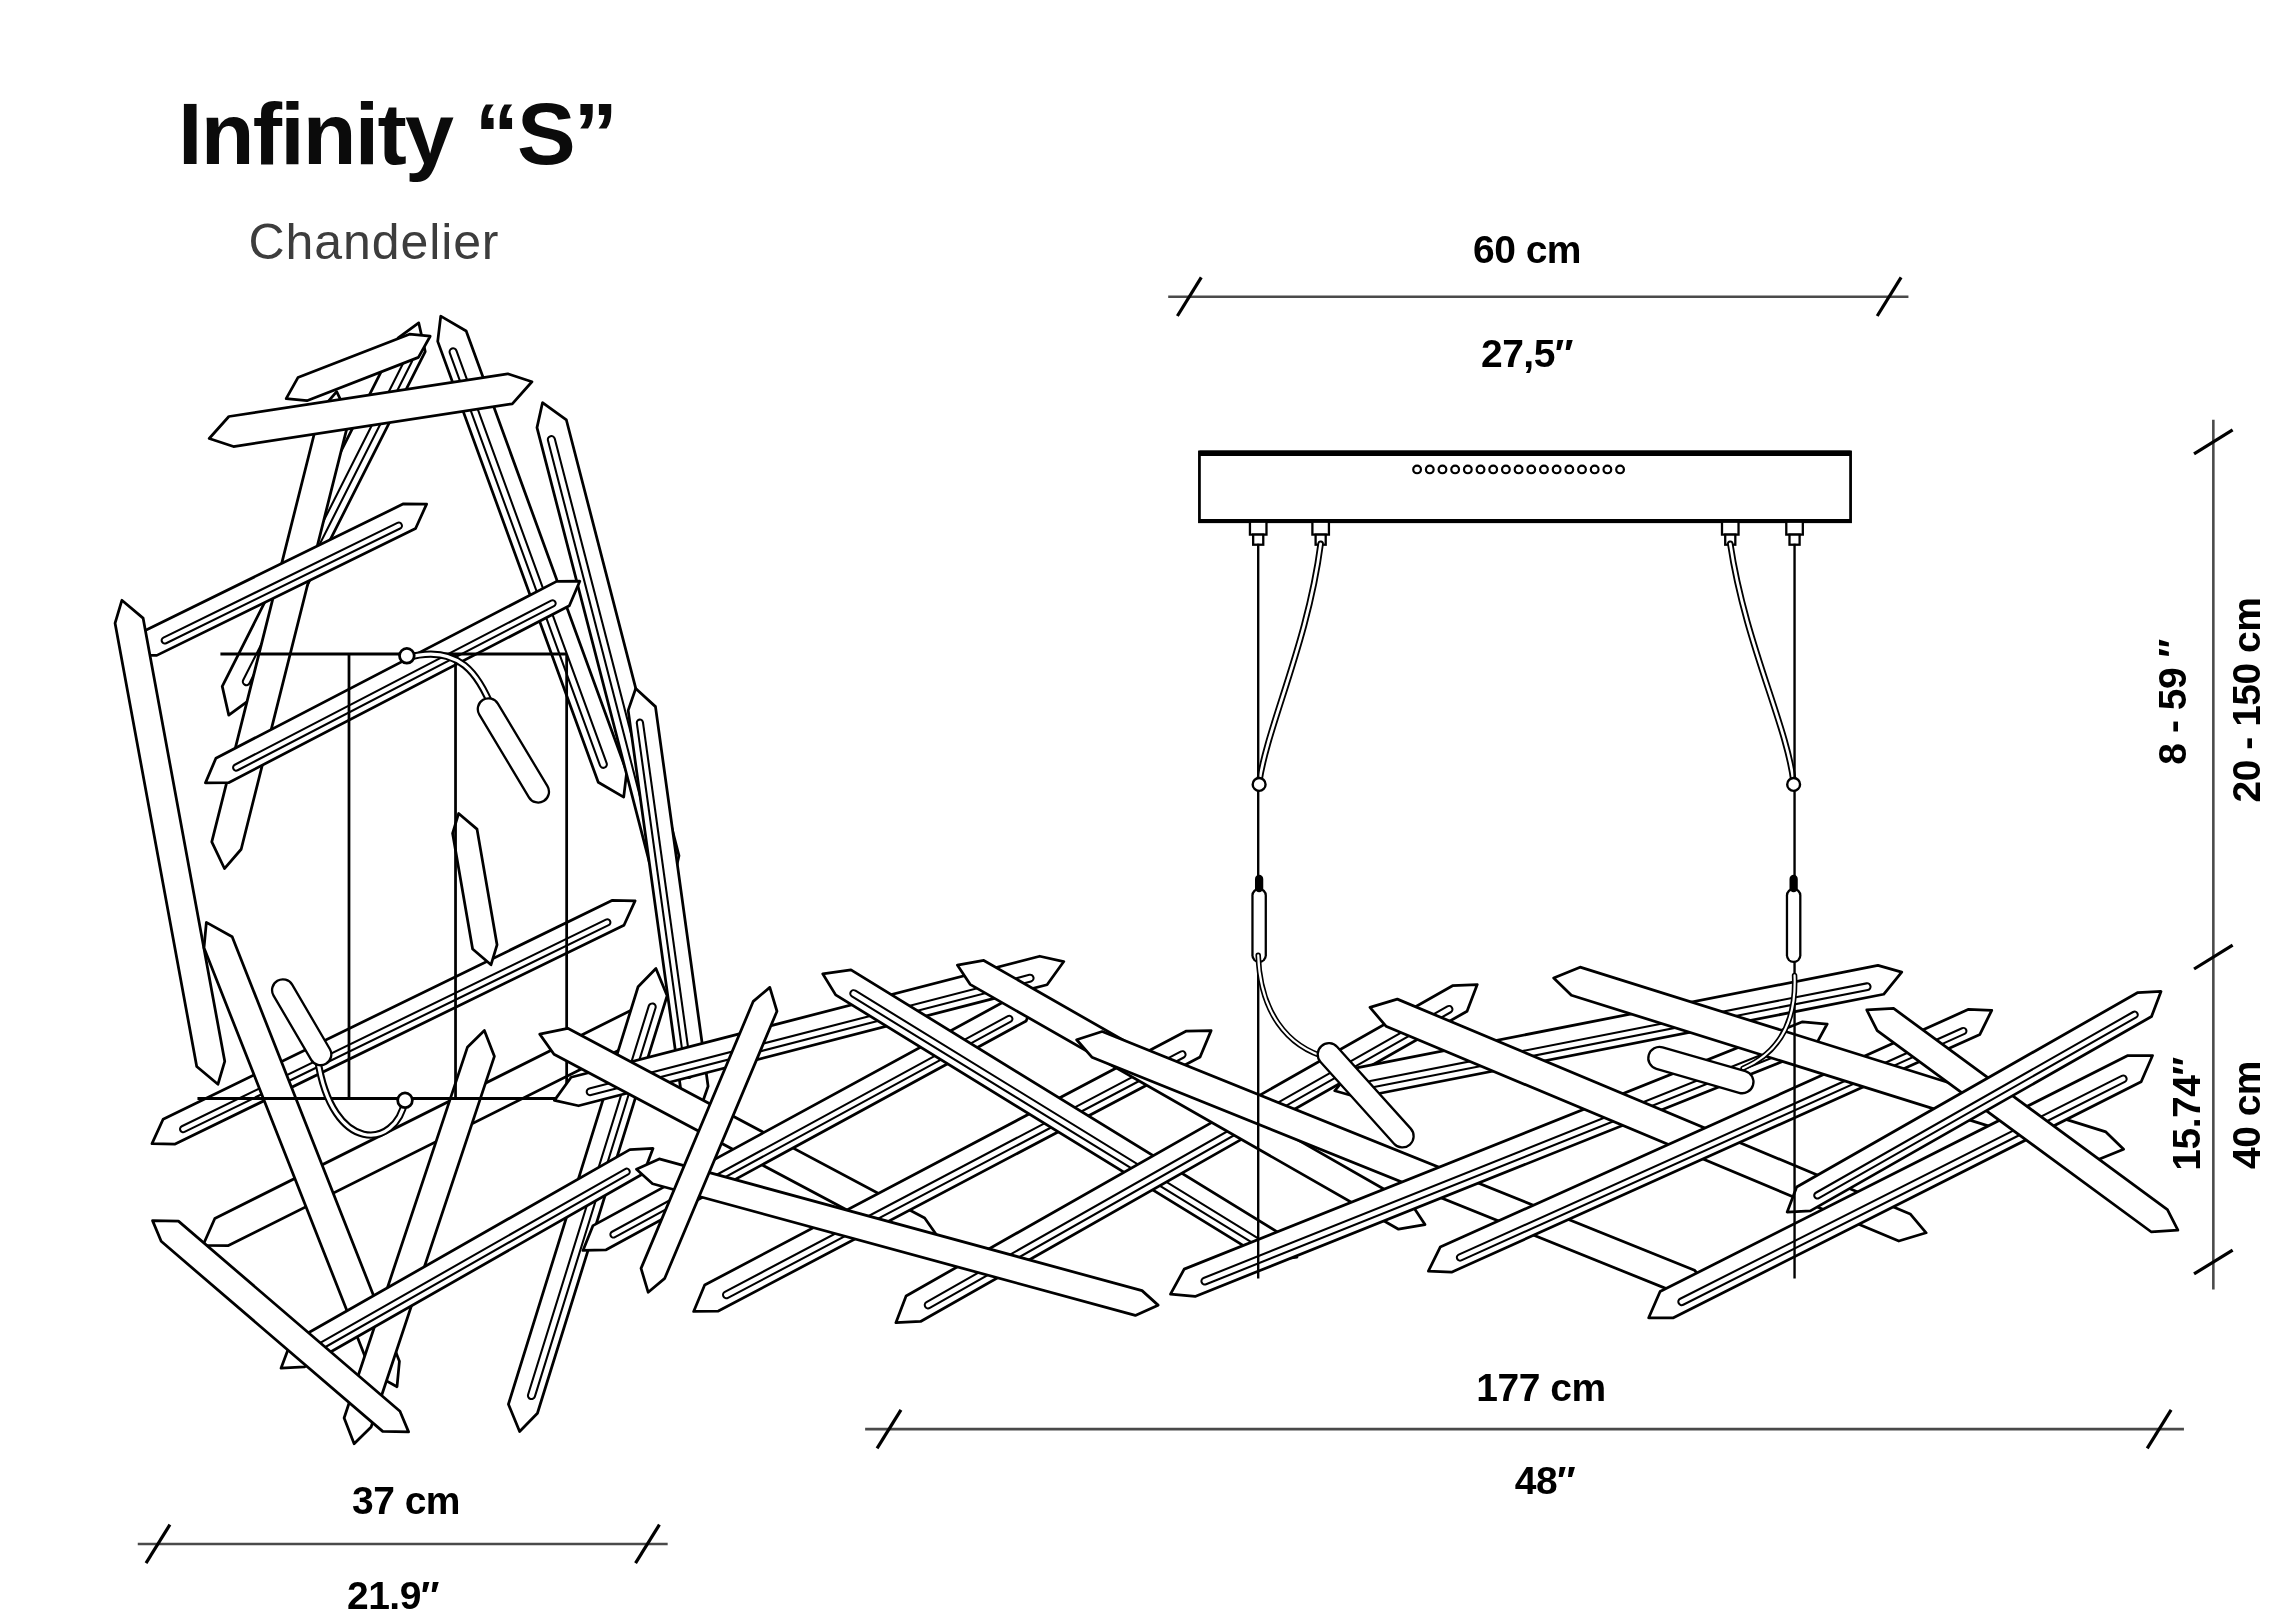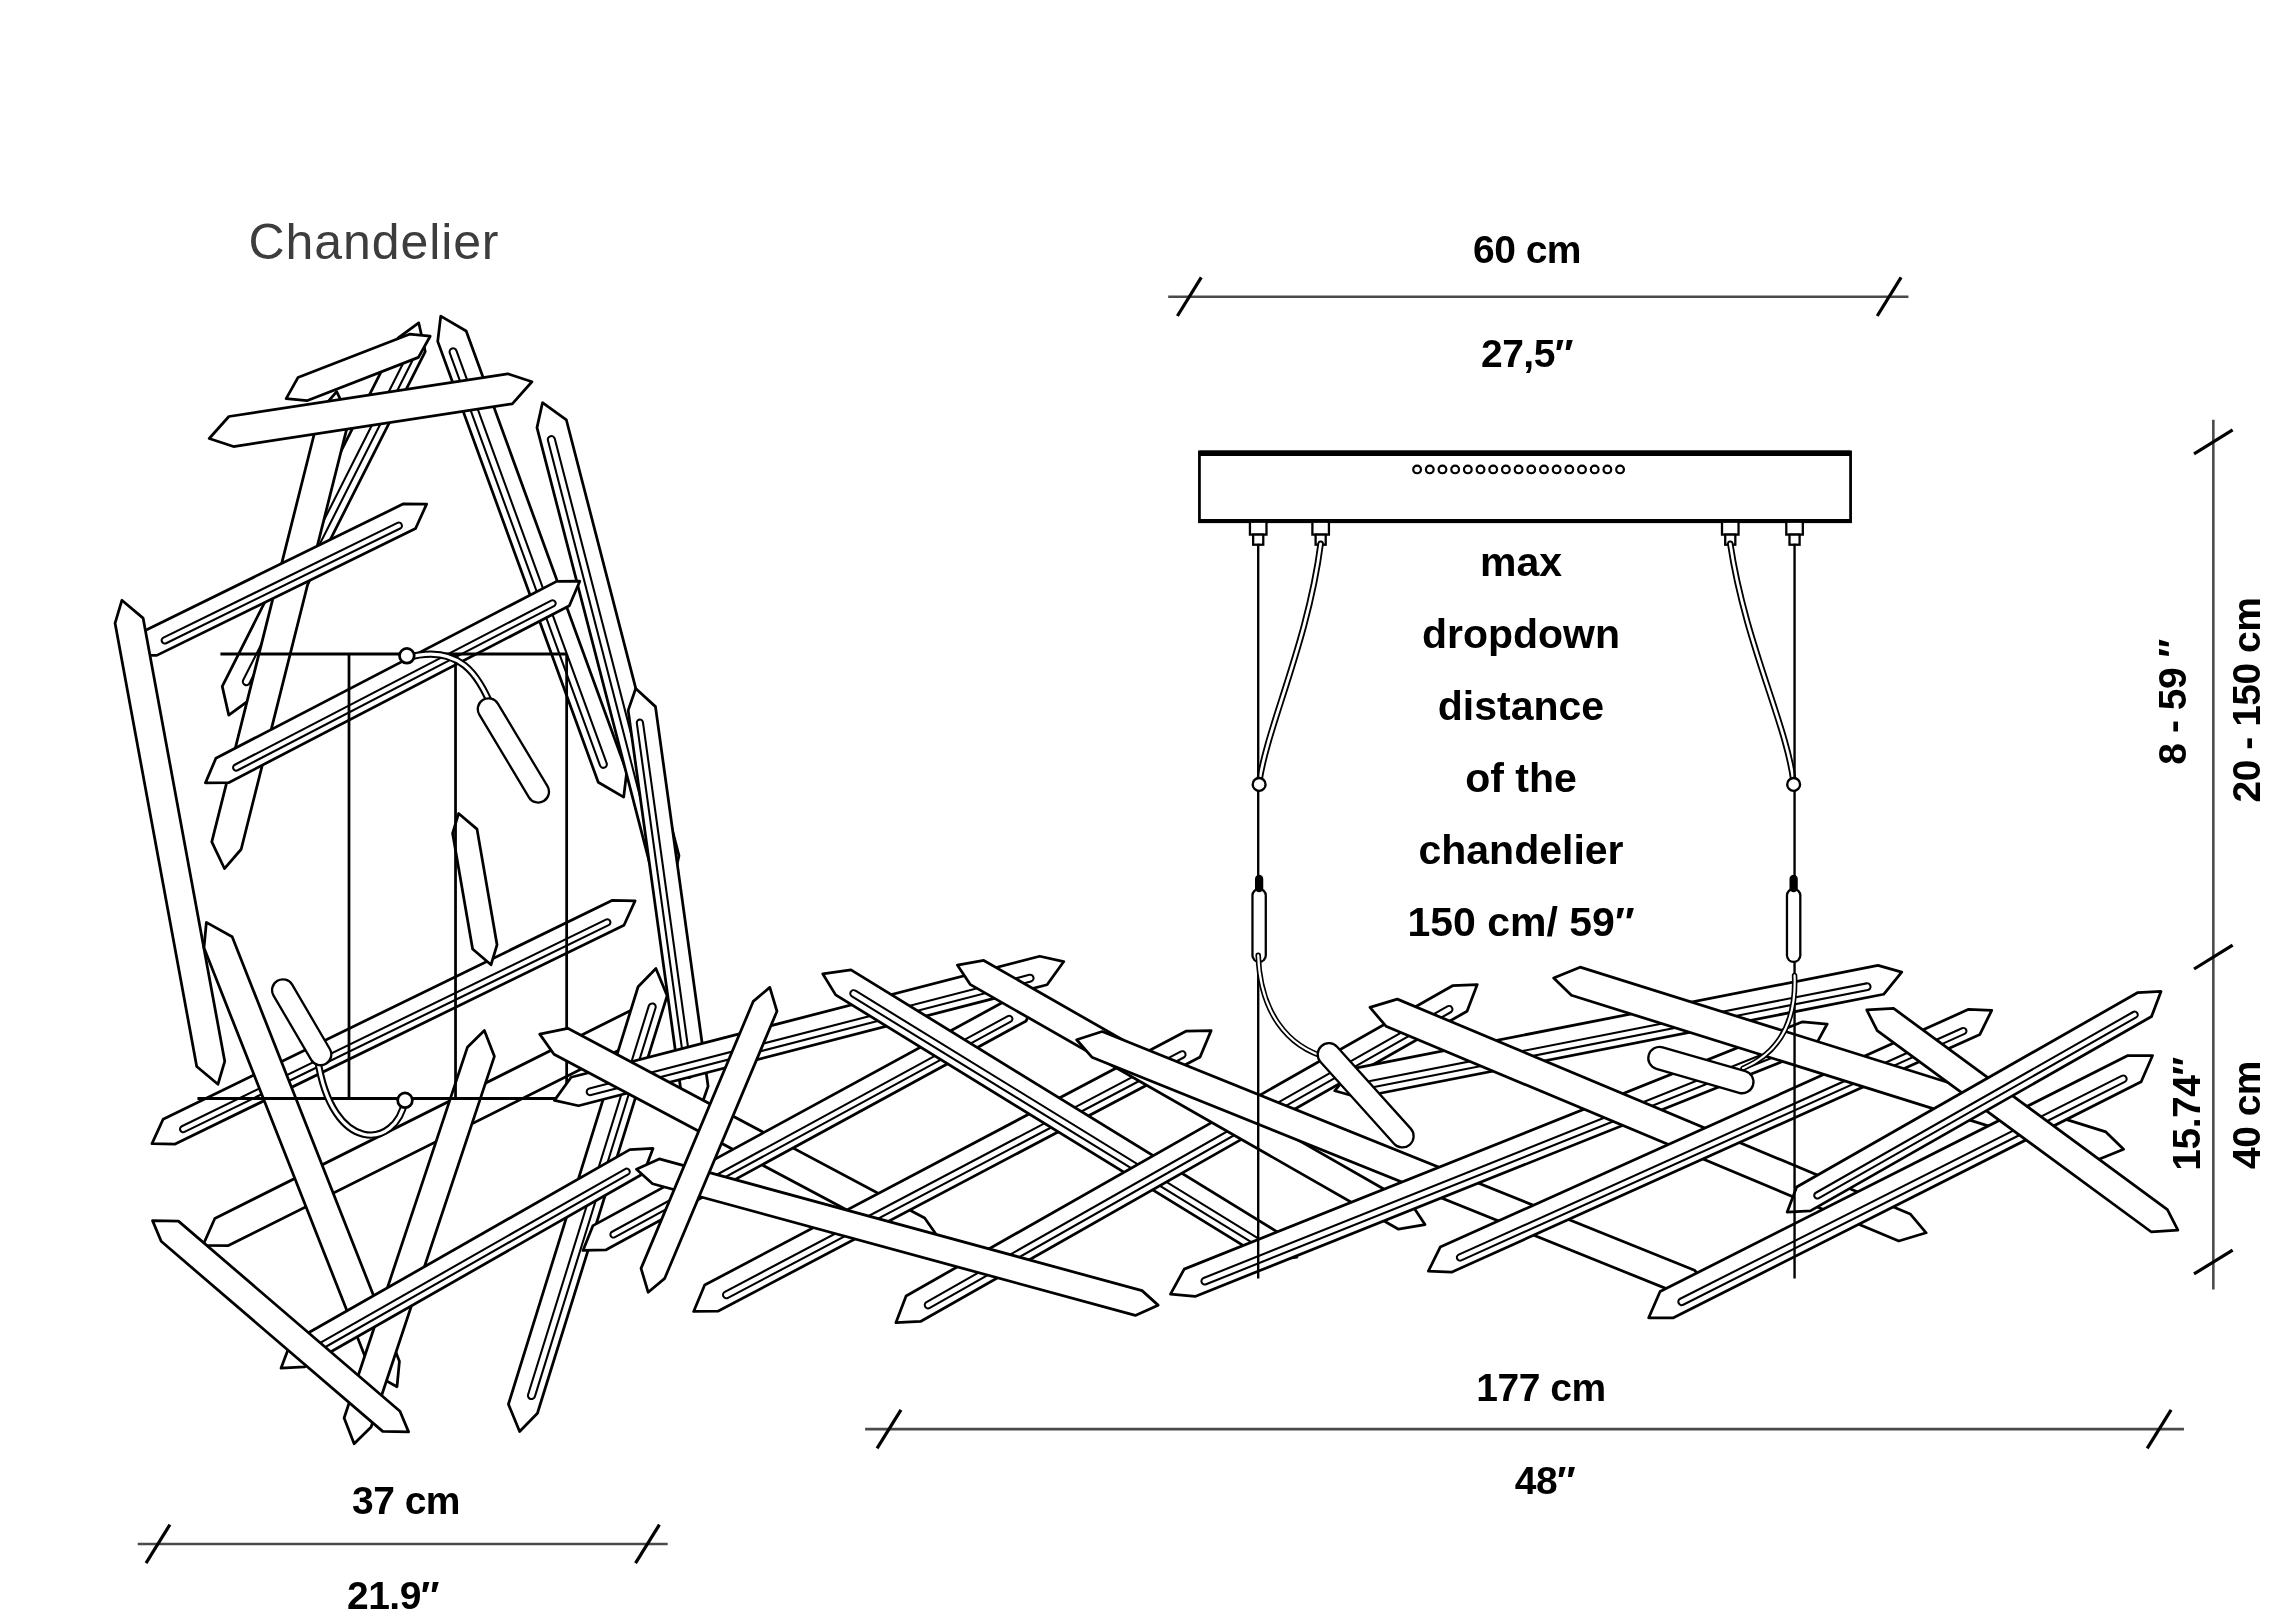--- a/index.html
+++ b/index.html
@@ -173,28 +173,23 @@
         <path d="M1954,1062 C1956,1110 1940,1145 1898,1163" fill="none" stroke="#000000" stroke-width="6" stroke-linecap="round"></path>
         <path d="M1370,1040 C1372,1100 1400,1140 1447,1152" fill="none" stroke="#fff" stroke-width="2.4" stroke-linecap="round"></path>
         <path d="M1954,1062 C1956,1110 1940,1145 1898,1163" fill="none" stroke="#fff" stroke-width="2.4" stroke-linecap="round"></path>
         <line x1="1447" y1="1148" x2="1527" y2="1237" stroke="#000000" stroke-width="27" stroke-linecap="round"></line>
         <line x1="1447" y1="1148" x2="1527" y2="1237" stroke="#fff" stroke-width="22" stroke-linecap="round"></line>
         <line x1="1807" y1="1152" x2="1897" y2="1178" stroke="#000000" stroke-width="27" stroke-linecap="round"></line>
         <line x1="1807" y1="1152" x2="1897" y2="1178" stroke="#fff" stroke-width="22" stroke-linecap="round"></line>
       </g>
     </svg>
 
+  <div class="label title" style="left:397px;top:134px">Infinity “S”</div>
   <div class="label subtitle" style="left:374px;top:242px">Chandelier</div>
 
-  <div class="label note" style="left:1521px;top:742px">max
-dropdown
-distance
-of the
-chandelier
-150 cm/ 59″</div>
 
   <div class="label dim" style="left:1527px;top:250px">60 cm</div>
   <div class="label dim" style="left:1527px;top:354px">27,5″</div>
 
   <div class="label dim" style="left:1541px;top:1388px">177 cm</div>
   <div class="label dim" style="left:1545px;top:1481px">48″</div>
 
   <div class="label dim" style="left:406px;top:1501px">37 cm</div>
   <div class="label dim" style="left:393px;top:1596px">21.9″</div>
 

